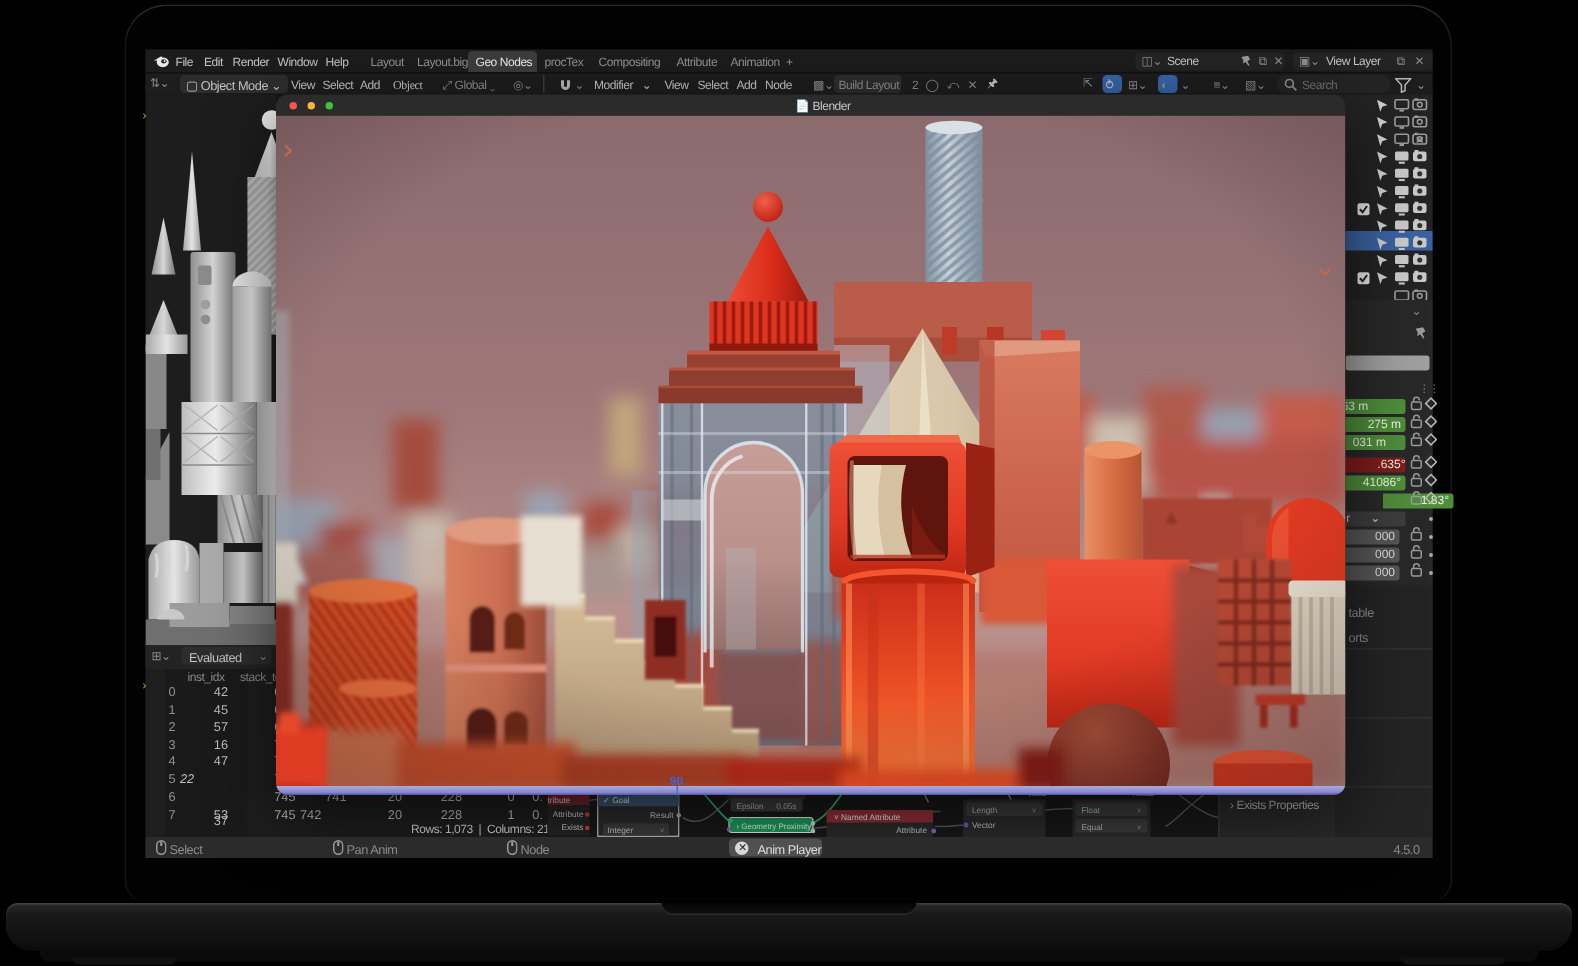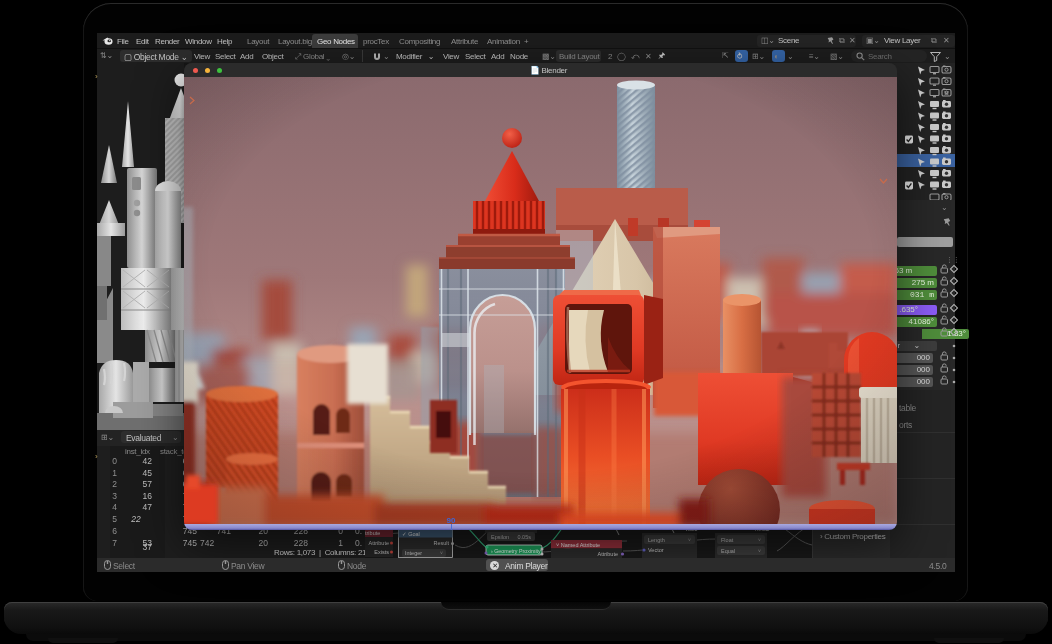--- a/index.html
+++ b/index.html
@@ -63,21 +63,21 @@
   <div class="txt dim" style="left:931px;top:36px;">⧉</div>
   <div class="txt dim" style="left:943px;top:36px;">✕</div>
 
   <div class="abs" style="left:97px;top:49px;width:858px;height:14px;background:#1d1d1d;"></div>
   <div class="txt dim" style="left:100px;top:51px;">⇅⌄</div>
   <div class="abs" style="left:120px;top:50px;width:72px;height:12px;background:#2d2d2d;border-radius:3px;"></div>
   <div class="txt" style="left:124px;top:52px;font-size:8.5px;">▢ Object Mode ⌄</div>
   <div class="txt" style="left:194px;top:52px;">View</div>
   <div class="txt" style="left:215px;top:52px;">Select</div>
   <div class="txt" style="left:240px;top:52px;">Add</div>
-  <div class="txt" style="left:262px;top:52px;">Object</div>
+  <div class="txt" style="left:262px;top:52px;font-family:Liberation Serif, serif;">Object</div>
   <div class="txt dim" style="left:295px;top:52px;">⤢ Global ⌄</div>
   <div class="txt dim" style="left:342px;top:52px;">◎⌄</div>
   <div class="abs" style="left:362px;top:50px;width:1px;height:12px;background:#3a3a3a;"></div>
   <svg class="abs" style="left:372px;top:51px;" width="10" height="10" viewBox="0 0 10 10">
       <path d="M2 6 a3 3 0 0 0 6 0 V2.5 h-2 V6 a1 1 0 0 1 -2 0 V2.5 h-2 Z" fill="#b5b5b5"></path>
     </svg>
   <div class="txt dim" style="left:383px;top:52px;">⌄</div>
   <div class="txt" style="left:396px;top:52px;">Modifier&nbsp;&nbsp;&nbsp;⌄</div>
   <div class="txt" style="left:443px;top:52px;">View</div>
   <div class="txt" style="left:465px;top:52px;">Select</div>
@@ -203,21 +203,21 @@
     <div class="abs" style="left:100px;top:479px;width:17px;text-align:right;color:#909090;">2</div>
       <div class="abs" style="left:120px;top:479px;width:32px;text-align:right;">57</div>
       <div class="abs" style="left:160px;top:479px;width:37px;text-align:right;">644</div>
     <div class="abs" style="left:100px;top:491px;width:17px;text-align:right;color:#909090;">3</div>
       <div class="abs" style="left:120px;top:491px;width:32px;text-align:right;">16</div>
       <div class="abs" style="left:160px;top:491px;width:37px;text-align:right;">718</div>
     <div class="abs" style="left:100px;top:502px;width:17px;text-align:right;color:#909090;">4</div>
       <div class="abs" style="left:120px;top:502px;width:32px;text-align:right;">47</div>
       <div class="abs" style="left:160px;top:502px;width:37px;text-align:right;">725</div>
     <div class="abs" style="left:100px;top:514px;width:17px;text-align:right;color:#909090;">5</div>
-      <div class="abs" style="left:120px;top:514px;width:32px;text-align:center;font-style:italic;">22</div>
+      <div class="abs" style="left:120px;top:514px;width:32px;text-align:left;font-style:italic;">22</div>
       <div class="abs" style="left:160px;top:514px;width:37px;text-align:right;">736</div>
     <div class="abs" style="left:100px;top:526px;width:17px;text-align:right;color:#909090;">6</div>
       <div class="abs" style="left:120px;top:526px;width:32px;text-align:right;margin-top:16px;">37</div>
       <div class="abs" style="left:160px;top:526px;width:37px;text-align:right;">745</div>
       <div class="abs" style="left:200px;top:526px;width:31px;text-align:right;">741</div>
       <div class="abs" style="left:240px;top:526px;width:28px;text-align:right;">20</div>
       <div class="abs" style="left:275px;top:526px;width:33px;text-align:right;">228</div>
       <div class="abs" style="left:320px;top:526px;width:23px;text-align:right;">0</div>
       <div class="abs" style="left:348px;top:526px;width:14px;text-align:right;">0.</div>
     <div class="abs" style="left:100px;top:538px;width:17px;text-align:right;color:#909090;">7</div>
@@ -302,21 +302,21 @@
     <text x="356" y="15" font-size="5.5" fill="#bbb">Float</text>
       <text x="396" y="15" font-size="5" fill="#999" text-anchor="end">˅</text>
     <rect x="352" y="19" width="48" height="9" rx="2" fill="#3d3d3d"></rect>
     <text x="356" y="26" font-size="5.5" fill="#bbb">Equal</text>
       <text x="396" y="26" font-size="5" fill="#999" text-anchor="end">˅</text>
     <text x="390" y="3.5" font-size="5" fill="#aaa">Result</text>
       <circle cx="402" cy="2" r="1.5" fill="#b0b0b0"></circle>
   </svg>
 
   <div class="abs" style="left:812px;top:527px;width:78px;height:31px;background:#2b2b2b;border-left:1px solid #3a3a3a;"></div>
-  <div class="txt" style="left:820px;top:532px;font-size:8px;color:#b9b9b9;">› Custom Properties</div>
+  <div class="txt" style="left:820px;top:532px;font-size:8px;color:#b9b9b9;">› Exists Properties</div>
 
   <div class="abs" id="rightcol" style="left:890px;top:63px;width:65px;height:495px;background:#232323;"></div>
   <div class="abs" style="left:890px;top:154px;width:65px;height:13px;background:#3a62a0;"></div>
   <svg class="abs" style="left:890px;top:63px;" width="65" height="140" viewBox="0 0 65 140">
     <defs>
       <g id="cur">
           <path d="M0 0 L7 3.5 L3.5 4.6 L2.2 8 Z" fill="#cfcfcf"></path>
         </g>
       <g id="mon">
           <rect x="0" y="0" width="9" height="6" rx="1" fill="none" stroke="#9a9a9a" stroke-width="1.1"></rect>
@@ -383,22 +383,22 @@
   <div class="abs" style="left:890px;top:200px;width:65px;height:190px;background:#282828;"></div>
   <div class="txt dim" style="left:941px;top:203px;">⌄</div>
   <svg class="abs" style="left:943px;top:218px;" width="9" height="9" viewBox="0 0 8 8">
       <path d="M4 0 L6 2 L4.5 3.5 L6.5 6 L6 6.5 L3.5 4.5 L2 6 L1.8 3.8 L0 2 Z" fill="#9a9a9a" transform="rotate(15 4 4)"></path>
     </svg>
   <div class="abs" style="left:897px;top:237px;width:56px;height:10px;background:#9f9f9f;border-radius:2px;"></div>
   <div class="txt dim" style="left:946px;top:255px;font-size:7px;">⋮⋮</div>
   <div id="greens">
     <div class="abs" style="left:890px;top:266px;width:47px;height:10px;background:#4f8d3b;color:#e8f5e0;font-size:8px;text-align:left;line-height:10px;padding-right:3px;box-sizing:border-box;border-radius:0 2px 2px 0;">563 m</div>
     <div class="abs" style="left:890px;top:278px;width:47px;height:10px;background:#4f8d3b;color:#e8f5e0;font-size:8px;text-align:right;line-height:10px;padding-right:3px;box-sizing:border-box;border-radius:0 2px 2px 0;">275 m</div>
-    <div class="abs" style="left:890px;top:290px;width:47px;height:10px;background:#4f8d3b;color:#e8f5e0;font-size:8px;text-align:right;line-height:10px;padding-right:3px;box-sizing:border-box;border-radius:0 2px 2px 0;font-family:Liberation Mono, monospace;">031 m</div>
-    <div class="abs" style="left:890px;top:305px;width:47px;height:10px;background:#8b5cf6;color:#e8f5e0;font-size:8px;text-align:right;line-height:10px;padding-right:19px;box-sizing:border-box;border-radius:0 2px 2px 0;">.635°</div>
+    <div class="abs" style="left:890px;top:290px;width:47px;height:10px;background:#4f8d3b;color:#e8f5e0;font-size:8px;text-align:right;line-height:10px;padding-right:13px;box-sizing:border-box;border-radius:0 2px 2px 0;">031 m</div>
+    <div class="abs" style="left:890px;top:305px;width:47px;height:10px;background:#7f1d1d;color:#e8f5e0;font-size:8px;text-align:right;line-height:10px;padding-right:0;box-sizing:border-box;border-radius:0 2px 2px 0;">.635°</div>
     <div class="abs" style="left:890px;top:317px;width:47px;height:10px;background:#4f8d3b;color:#e8f5e0;font-size:8px;text-align:right;line-height:10px;padding-right:3px;box-sizing:border-box;border-radius:0 2px 2px 0;">41086°</div>
     <div class="abs" style="left:922px;top:329px;width:47px;height:10px;background:#4f8d3b;color:#e8f5e0;font-size:8px;text-align:right;line-height:10px;padding-right:3px;box-sizing:border-box;border-radius:0 2px 2px 0;">1.83°</div>
     <div class="abs" style="left:890px;top:341px;width:47px;height:10px;background:#3d3d3d;color:#c9c9c9;font-size:8px;line-height:10px;padding-left:3px;box-sizing:border-box;border-radius:0 2px 2px 0;">er&nbsp;&nbsp;&nbsp;&nbsp;&nbsp;&nbsp;⌄</div>
     <div class="abs" style="left:890px;top:353px;width:43px;height:10px;background:#565656;color:#dddddd;font-size:8px;text-align:right;line-height:10px;padding-right:3px;box-sizing:border-box;border-radius:0 2px 2px 0;">000</div>
     <div class="abs" style="left:890px;top:365px;width:43px;height:10px;background:#565656;color:#dddddd;font-size:8px;text-align:right;line-height:10px;padding-right:3px;box-sizing:border-box;border-radius:0 2px 2px 0;">000</div>
     <div class="abs" style="left:890px;top:377px;width:43px;height:10px;background:#565656;color:#dddddd;font-size:8px;text-align:right;line-height:10px;padding-right:3px;box-sizing:border-box;border-radius:0 2px 2px 0;">000</div>
     <svg class="abs" style="left:938px;top:264px;" width="20" height="126" viewBox="0 0 20 126">
       <defs>
         <g id="lock">
             <rect x="0" y="3" width="6.5" height="5" rx="1" fill="none" stroke="#9a9a9a" stroke-width="1"></rect>
@@ -755,21 +755,21 @@
   <div class="abs" style="left:97px;top:558px;width:858px;height:14px;background:#2b2b2b;"></div>
   <svg class="abs" style="left:104px;top:560px;" width="7" height="10" viewBox="0 0 7 10">
       <rect x="0.5" y="0.5" width="6" height="9" rx="3" fill="none" stroke="#9a9a9a"></rect>
       <rect x="2.8" y="1" width="1.4" height="3" fill="#9a9a9a"></rect>
     </svg>
   <div class="txt dim" style="left:113px;top:561px;font-size:8.5px;">Select</div>
   <svg class="abs" style="left:222px;top:560px;" width="7" height="10" viewBox="0 0 7 10">
       <rect x="0.5" y="0.5" width="6" height="9" rx="3" fill="none" stroke="#9a9a9a"></rect>
       <rect x="2.8" y="1" width="1.4" height="3" fill="#9a9a9a"></rect>
     </svg>
-  <div class="txt dim" style="left:231px;top:561px;font-size:8.5px;">Pan View</div>
+  <div class="txt dim" style="left:231px;top:561px;font-size:8.5px;">Pan Anim</div>
   <svg class="abs" style="left:338px;top:560px;" width="7" height="10" viewBox="0 0 7 10">
       <rect x="0.5" y="0.5" width="6" height="9" rx="3" fill="none" stroke="#9a9a9a"></rect>
       <rect x="2.8" y="1" width="1.4" height="3" fill="#9a9a9a"></rect>
     </svg>
   <div class="txt dim" style="left:347px;top:561px;font-size:8.5px;">Node</div>
   <div class="abs" style="left:486px;top:559px;width:62px;height:12px;background:#505050;border-radius:3px;"></div>
   <div class="abs" style="left:490px;top:560.5px;width:9px;height:9px;background:#d8d8d8;border-radius:50%;"></div>
   <div class="txt" style="left:492.2px;top:561px;font-size:7px;color:#222;">✕</div>
   <div class="txt" style="left:505px;top:561px;color:#dddddd;font-size:8.5px;">Anim Player</div>
   <div class="txt dim" style="left:929px;top:561px;font-size:8.5px;">4.5.0</div>

